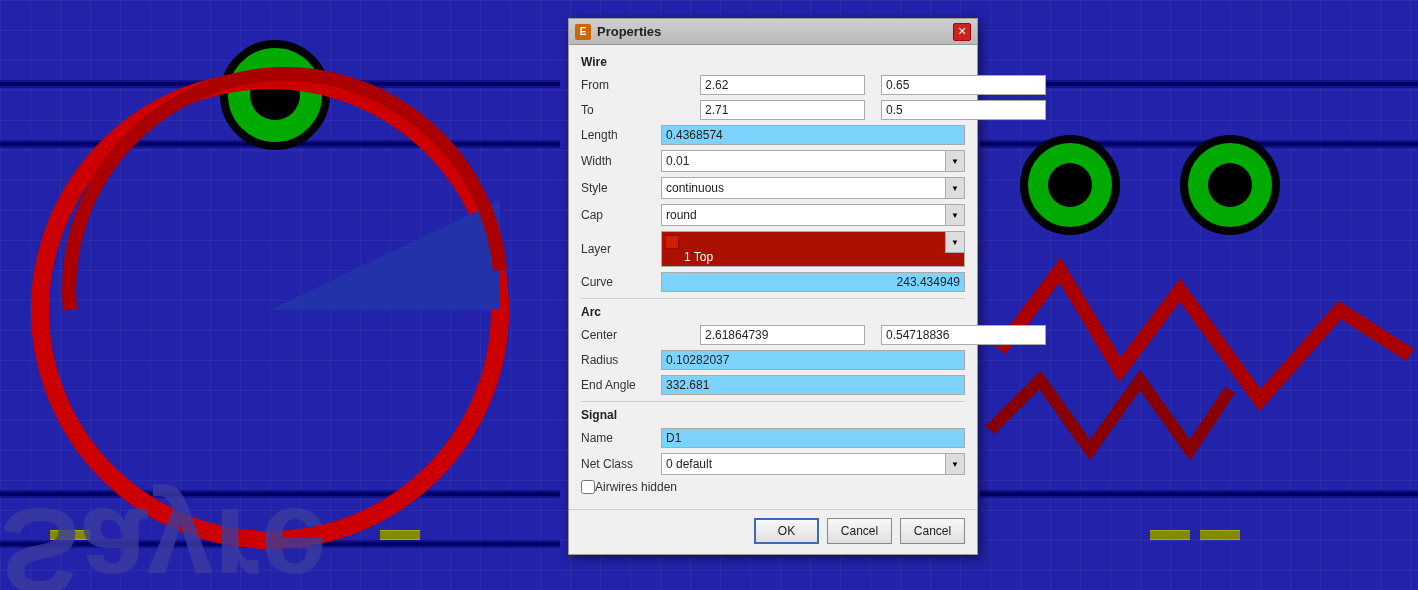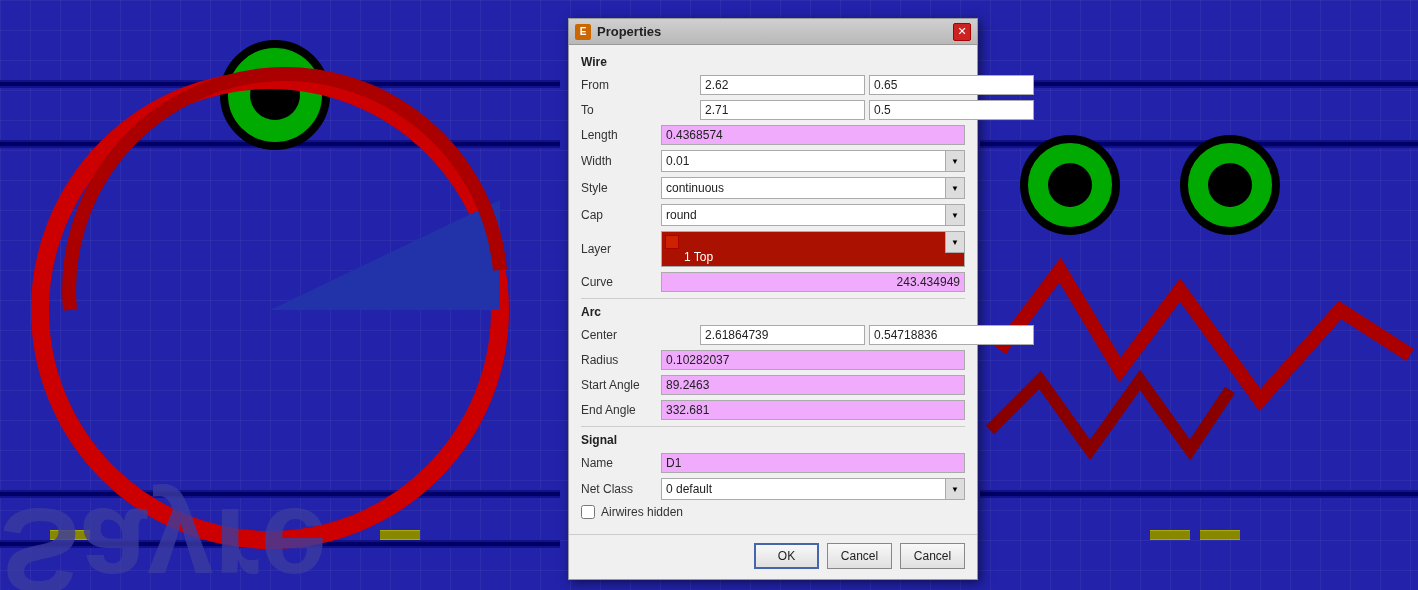--- a/index.html
+++ b/index.html
@@ -140,40 +140,40 @@
 
     .form-label {
       width: 80px;
       min-width: 80px;
       font-size: 12px;
       color: #333;
     }
 
     .form-inputs {
       display: flex;
-      gap: 4px;
+      gap: 16px;
       flex: 1;
       padding-left: 39px;
     }
 
     .form-input {
       flex: 1;
       height: 20px;
       border: 1px solid #aaa;
       background: white;
       padding: 0 4px;
       font-size: 12px;
       color: #222;
     }
 
     .form-input-full {
       flex: 1;
       height: 20px;
       border: 1px solid #aaa;
-      background: #f0abfc;
+      background: #7dd3fc;
       padding: 0 4px;
       font-size: 12px;
       color: #222;
     }
 
     .select-wrapper {
       flex: 1;
       position: relative;
       display: flex;
     }
@@ -255,21 +255,21 @@
     }
 
     .divider {
       height: 1px;
       background: #ccc;
       margin: 6px 0;
     }
 
     .checkbox-row {
       display: flex;
-      gap: 6px;
+      gap: 0;
       margin-bottom: 5px;
     }
 
     .checkbox-label {
       font-size: 12px;
       color: #333;
     }
 
     .dialog-footer {
       display: flex;
@@ -459,24 +459,20 @@
         <input type="text" class="form-input" value="2.61864739" style="">
         <input type="text" class="form-input" value="0.54718836" style="">
       </div>
     </div>
 
     <div class="form-row">
       <span class="form-label">Radius</span>
       <input type="text" class="form-input-full" style="flex: 1 1 0%;" value="0.10282037">
     </div>
 
-    <div class="form-row">
-      <span class="form-label">Start Angle</span>
-      <input type="text" class="form-input-full" style="flex: 1 1 0%;" value="89.2463">
-    </div>
 
     <div class="form-row">
       <span class="form-label">End Angle</span>
       <input type="text" class="form-input-full" style="flex: 1 1 0%;" value="332.681">
     </div>
 
     <div class="divider"></div>
 
     <div class="section-title">Signal</div>
 

